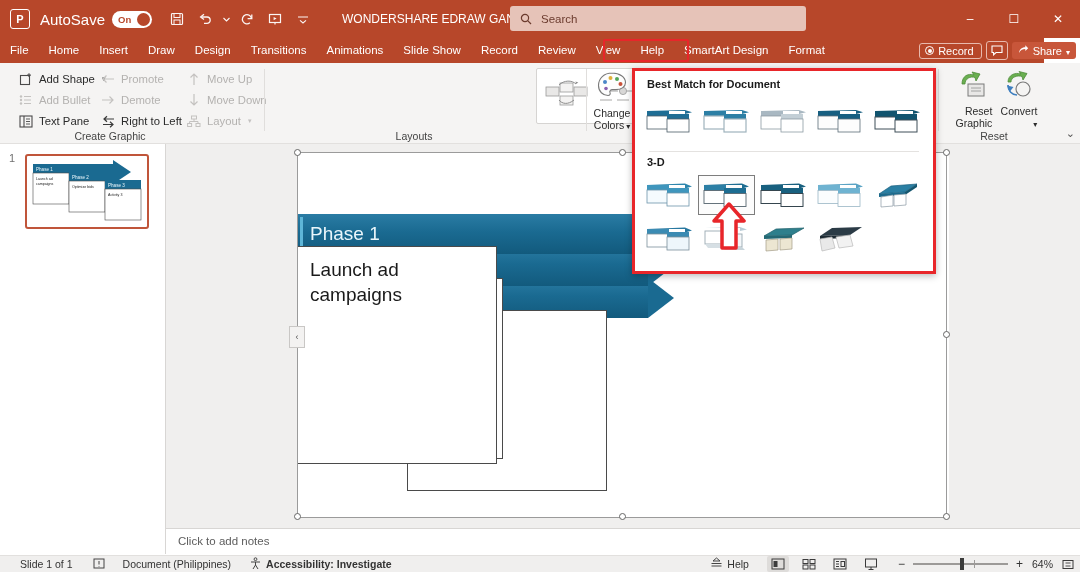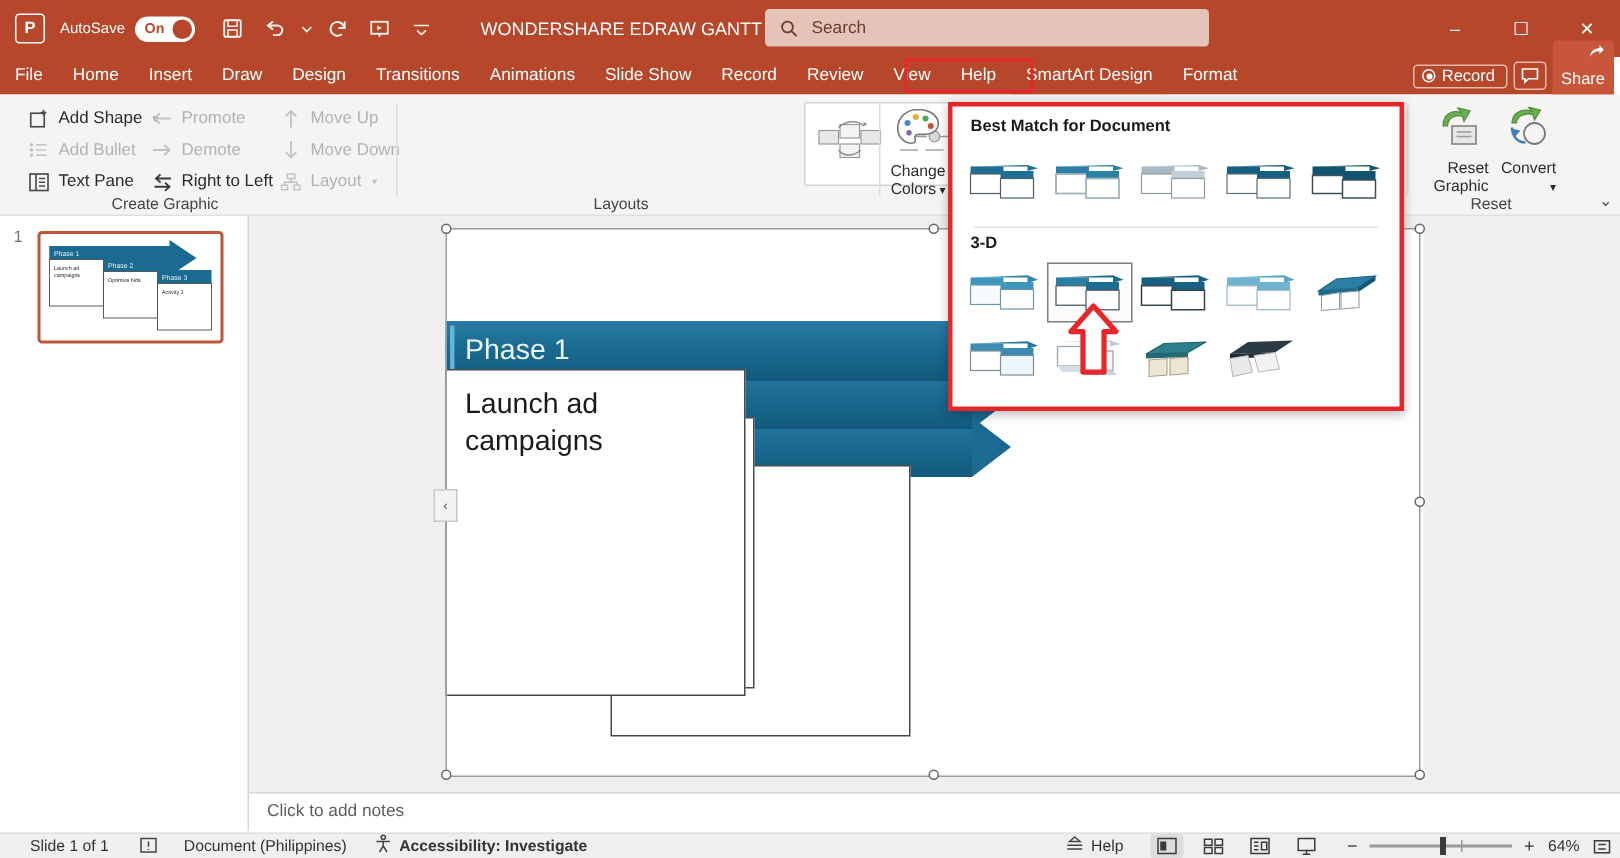--- a/index.html
+++ b/index.html
@@ -15,21 +15,21 @@
     position: absolute; left: 0; top: 0; width: 1080px; height: 38px;
     background: #b7472a; display: flex; align-items: center;
     color: #fff; font-size: 11.5px;
   }
   .pp-logo {
     width: 20px; height: 20px; margin-left: 10px; margin-right: 10px;
     border: 1.6px solid #fff; border-radius: 3px;
     display: flex; align-items: center; justify-content: center;
     font-size: 11px; font-weight: bold; line-height: 1;
   }
-  .autosave-label { font-size: 10px; margin-right: 7px; }
+  .autosave-label { font-size: 15px; margin-right: 7px; }
   .toggle {
     width: 40px; height: 17px; border-radius: 9px; background: #fff;
     display: flex; align-items: center; position: relative;
     margin-right: 12px; cursor: pointer;
   }
   .toggle .on-text { font-size: 9.5px; color: #b7472a; font-weight: bold; margin-left: 6px; }
   .toggle .knob {
     position: absolute; right: 2px; top: 2px; width: 13px; height: 13px;
     border-radius: 50%; background: #b7472a;
   }
@@ -88,21 +88,21 @@
     width: 9px; height: 9px; border-radius: 50%; border: 1.5px solid #fff;
     display: flex; align-items: center; justify-content: center;
   }
   .rec-dot i { width: 4px; height: 4px; border-radius: 50%; background: #fff; display: block; }
   .comment-btn {
     width: 22px; height: 19px; border: 1px solid #e8b9ad; border-radius: 3px;
     display: flex; align-items: center; justify-content: center; cursor: pointer;
   }
   .share-btn {
     display: flex; align-items: flex-end; gap: 4px; background: #c8563a;
-    border-radius: 3px; padding: 2px 6px; font-size: 11px; color: #fff; cursor: pointer; flex-direction: column;
+    border-radius: 3px; padding: 2px 6px; font-size: 11px; color: #fff; cursor: pointer;
   }
 
   
   .ribbon {
     position: absolute; left: 0; top: 63px; width: 1080px; height: 81px;
     background: #f5f4f3; border-bottom: 1px solid #e2e0de;
   }
   .rgroup { position: absolute; top: 0; height: 81px; }
   .rgroup-label {
     position: absolute; bottom: 2px; width: 100%; text-align: center;

